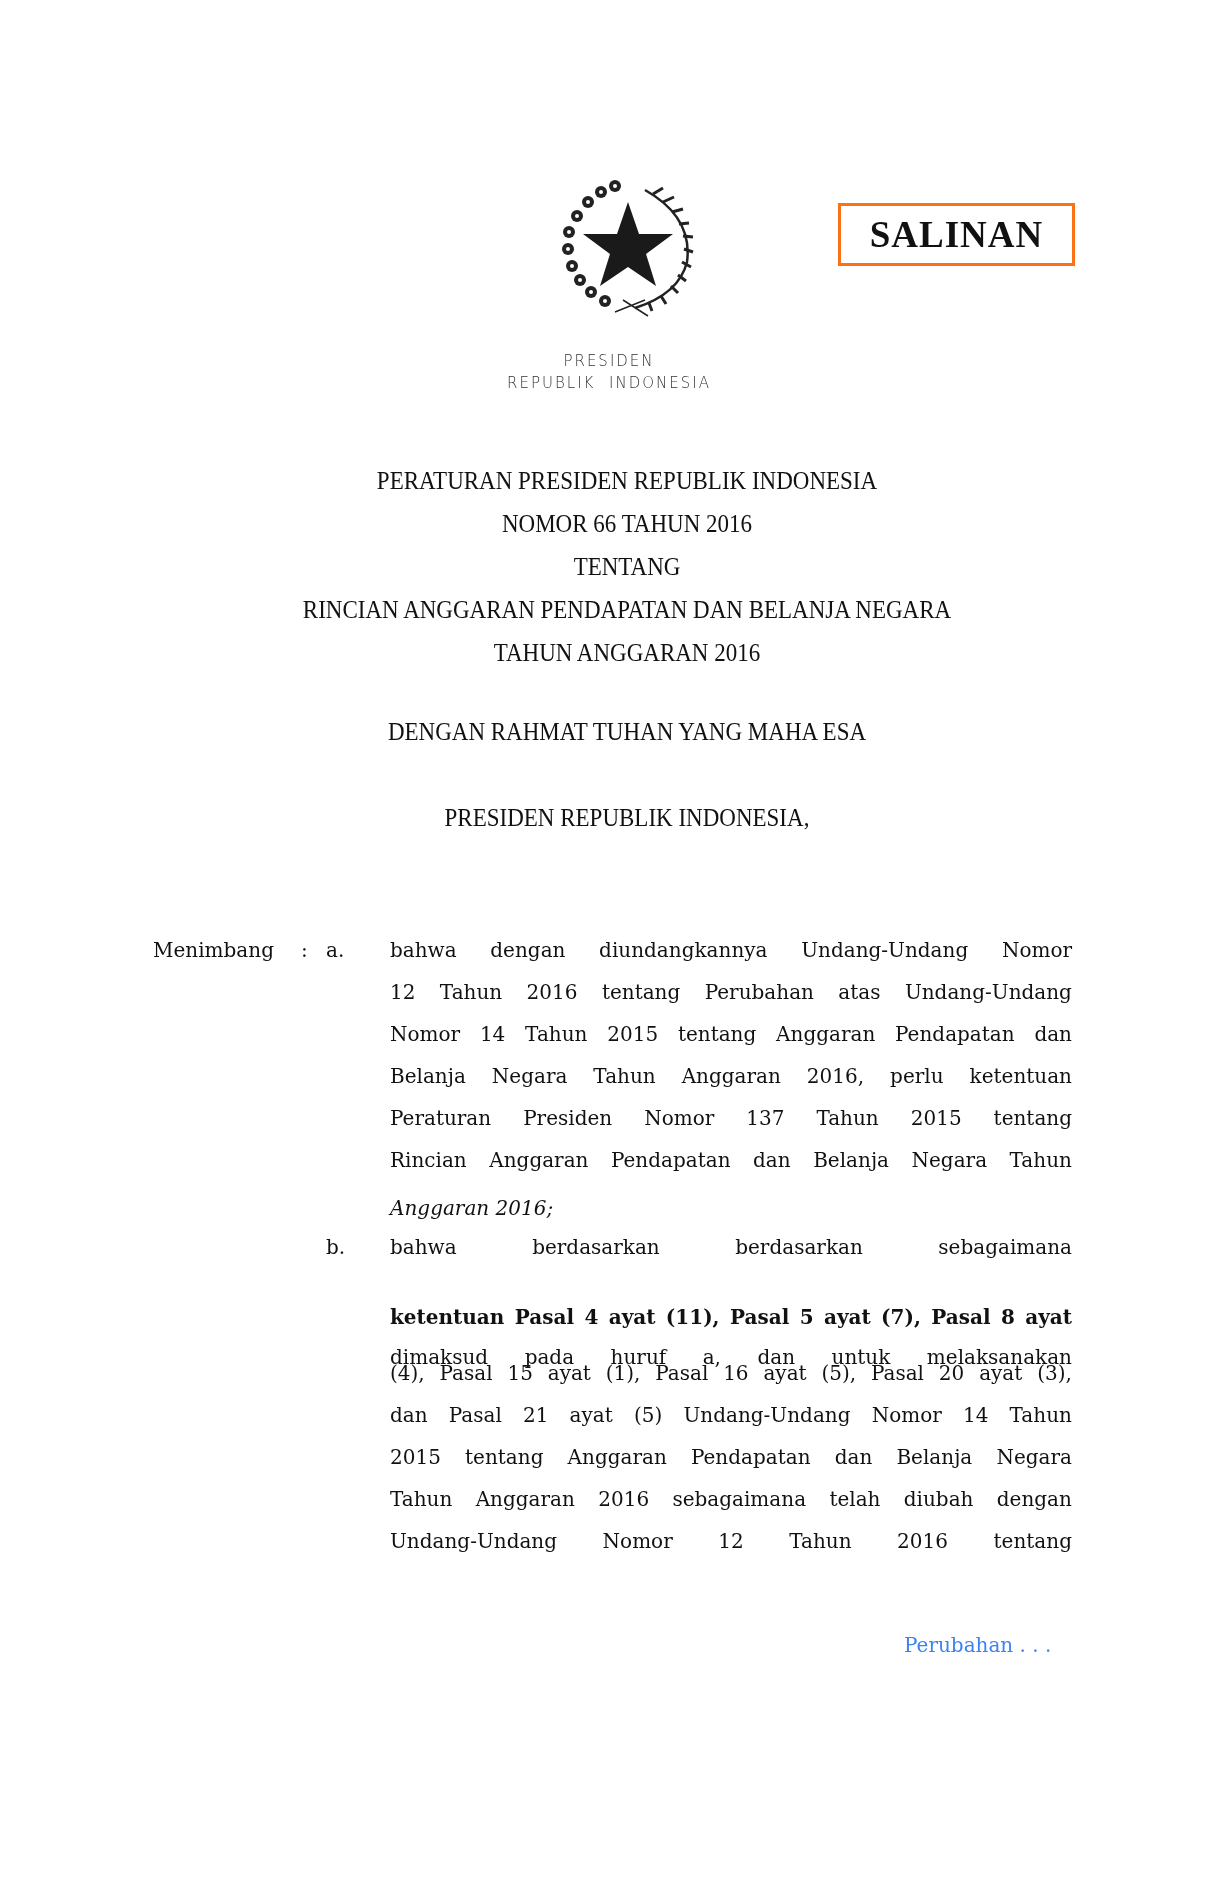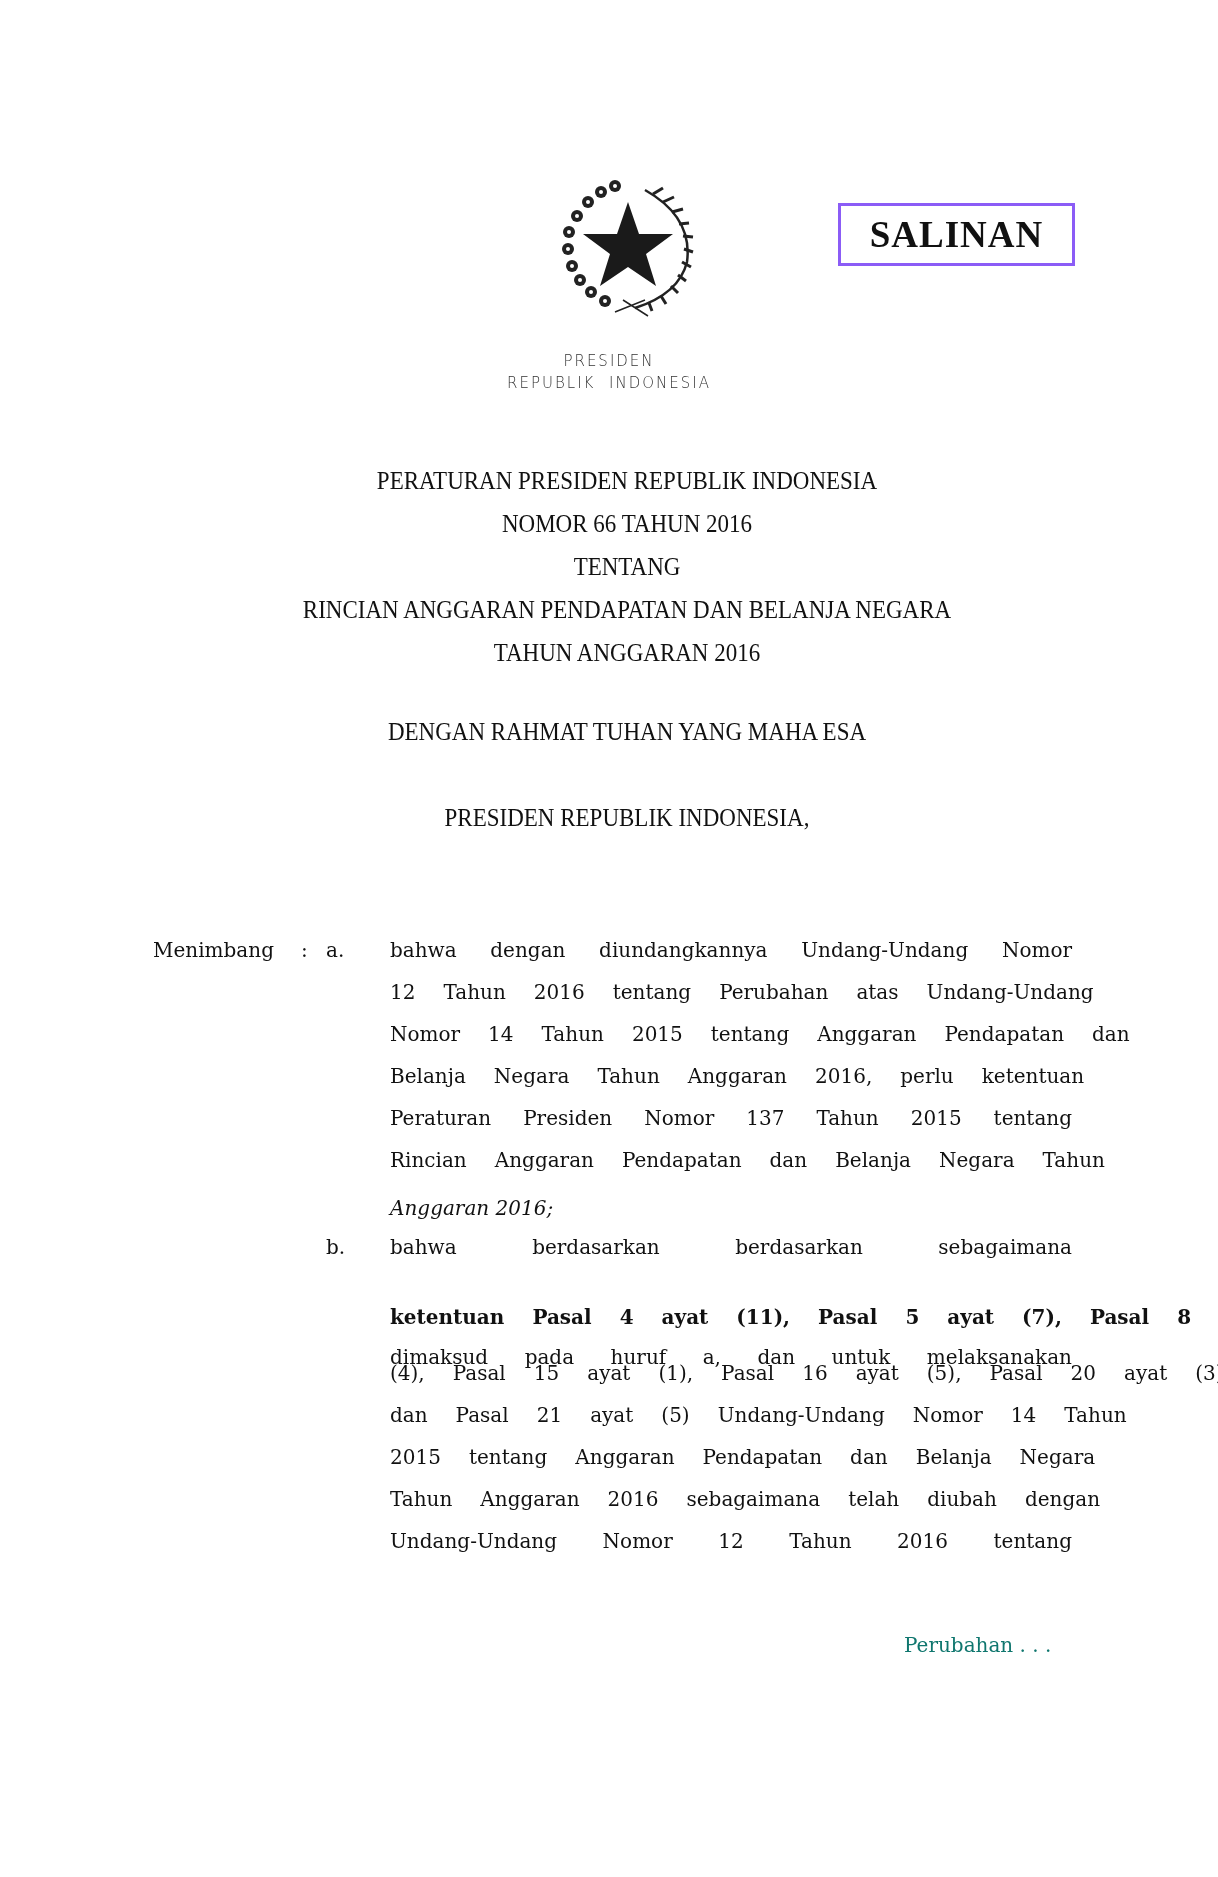--- a/index.html
+++ b/index.html
@@ -1,27 +1,27 @@
 <!DOCTYPE html>
 <html><head>
 <meta charset="utf-8">
 <style>
   html, body { margin:0; padding:0; background:#ffffff; }
   body { width:1218px; height:1877px; position:relative; overflow:hidden; color:#111; font-family:"DejaVu Serif", serif; }
   .abs { position:absolute; }
   .emblem { left:553px; top:172px; width:150px; height:146px; }
-  .salinan-box { left:838px; top:203px; width:231px; height:57px; border:3px solid #8b5cf6; box-sizing:content-box; display:flex; align-items:center; justify-content:center; }
+  .salinan-box { left:838px; top:203px; width:231px; height:57px; border:3px solid #f97316; box-sizing:content-box; display:flex; align-items:center; justify-content:center; }
   .salinan-text { font-family:"Liberation Serif", serif; font-weight:bold; font-size:37px; letter-spacing:1px; color:#111; }
   .letterhead { left:0; width:1218px; text-align:center; font-family:"DejaVu Sans", sans-serif; font-size:15px; letter-spacing:2px; color:#333; font-weight:300; }
   .center-line { left:0; width:1254px; text-align:center; font-family:"Liberation Serif", serif; font-size:25px; color:#111; transform:scaleX(0.92); transform-origin:627px 0; }
   .label { font-family:"DejaVu Serif", serif; font-size:20px; color:#111; }
-  .body-line { left:390px; width:682px; font-family:"DejaVu Serif", serif; font-size:20px; color:#111; text-align:justify; text-align-last:justify; white-space:nowrap; display:flex; justify-content:space-between;gap:28px; }
+  .body-line { left:390px; width:682px; font-family:"DejaVu Serif", serif; font-size:20px; color:#111; text-align:justify; text-align-last:justify; white-space:nowrap; display:flex; justify-content:space-between; }
   .body-line.last { justify-content:flex-start; }
   .body-line span.w { display:inline-block; }
-  .footer { left:904px; top:1633px; font-family:"DejaVu Serif", serif; font-size:20px; color:#0f766e; }
+  .footer { left:904px; top:1633px; font-family:"DejaVu Serif", serif; font-size:20px; color:#3b82f6; }
 </style>
 </head>
 <body>
 
 <div class="abs emblem">
   <svg width="150" height="146" viewBox="0 0 150 146">
 
     <g fill="#222">
       <circle cx="62" cy="14" r="6"></circle>
         <circle cx="48" cy="20" r="6"></circle>

